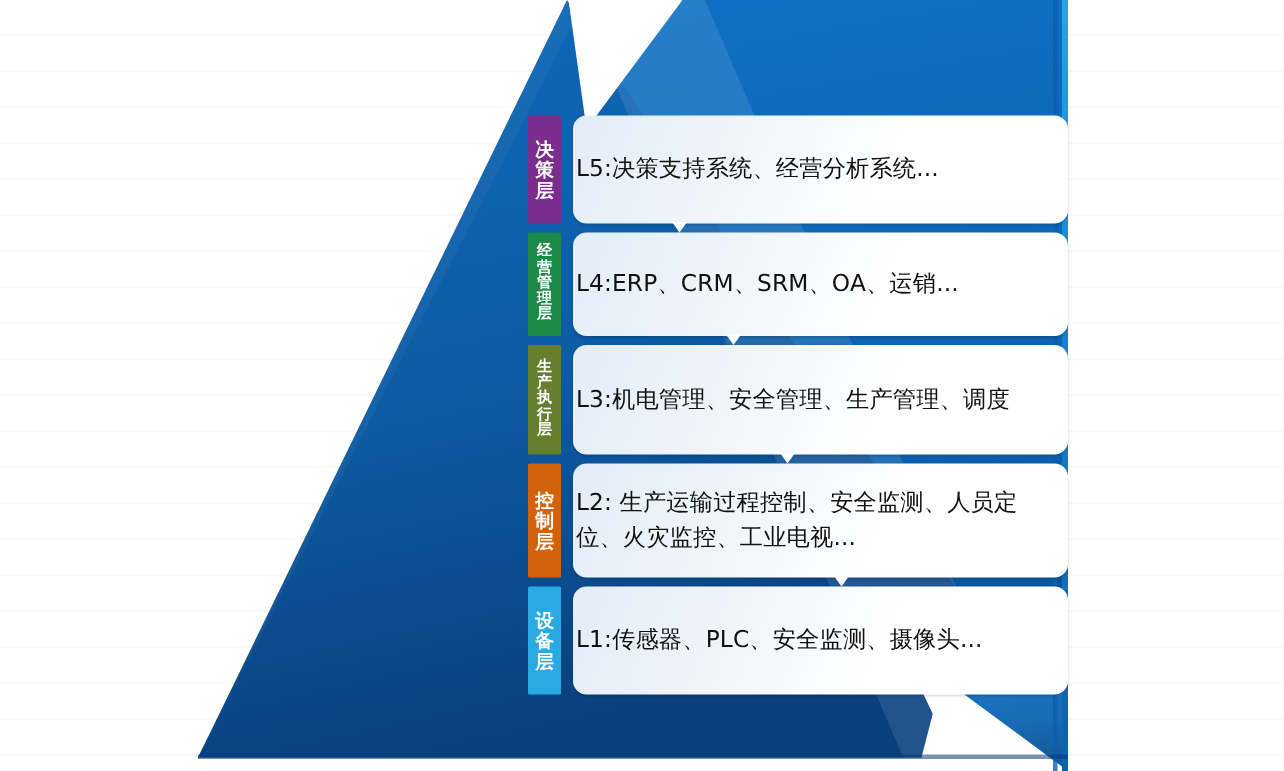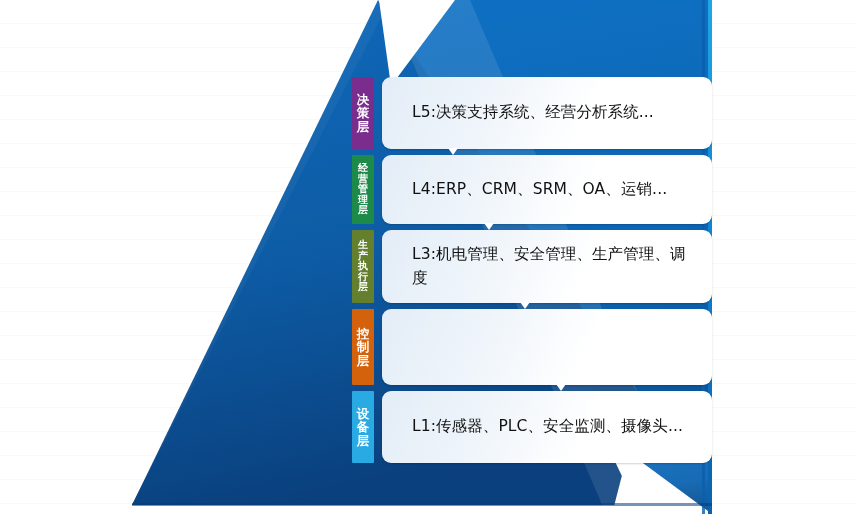--- a/index.html
+++ b/index.html
@@ -75,21 +75,21 @@
 
   .tag span { display: block; }
 
   .card {
     flex: 1 1 auto;
     background: linear-gradient(115deg, #e3edf7 0%, #eef4fa 30%, #ffffff 62%, #ffffff 100%);
     border-radius: 9px;
     box-shadow: 0 1px 2px rgba(0,0,0,0.18);
     display: flex;
     align-items: center;
-    padding: 6px 12px 6px 30px;
+    padding: 6px 12px 6px 2px;
     box-sizing: border-box;
   }
 
   .card-text {
     font-size: 15.5px;
     line-height: 1.5;
     color: #111111;
     letter-spacing: 0.1px;
   }
 
@@ -192,20 +192,22 @@
         <div class="chevron" style="top: 72px; left: 168px;"></div>
       </div>
       <div class="row" style="height: 76px;">
         <div class="tag" style="background: rgb(212, 98, 13);">
           <span>控</span>
           <span>制</span>
           <span>层</span>
         </div>
         <div class="card">
           <div class="card-text">
+            <div>L2: 生产运输过程控制、安全监测、人员定</div>
+            <div>位、火灾监控、工业电视...</div>
           </div>
         </div>
         <div class="chevron" style="top: 75px; left: 204px;"></div>
       </div>
       <div class="row" style="height: 72px;">
         <div class="tag" style="background: rgb(41, 170, 226);">
           <span>设</span>
           <span>备</span>
           <span>层</span>
         </div>

